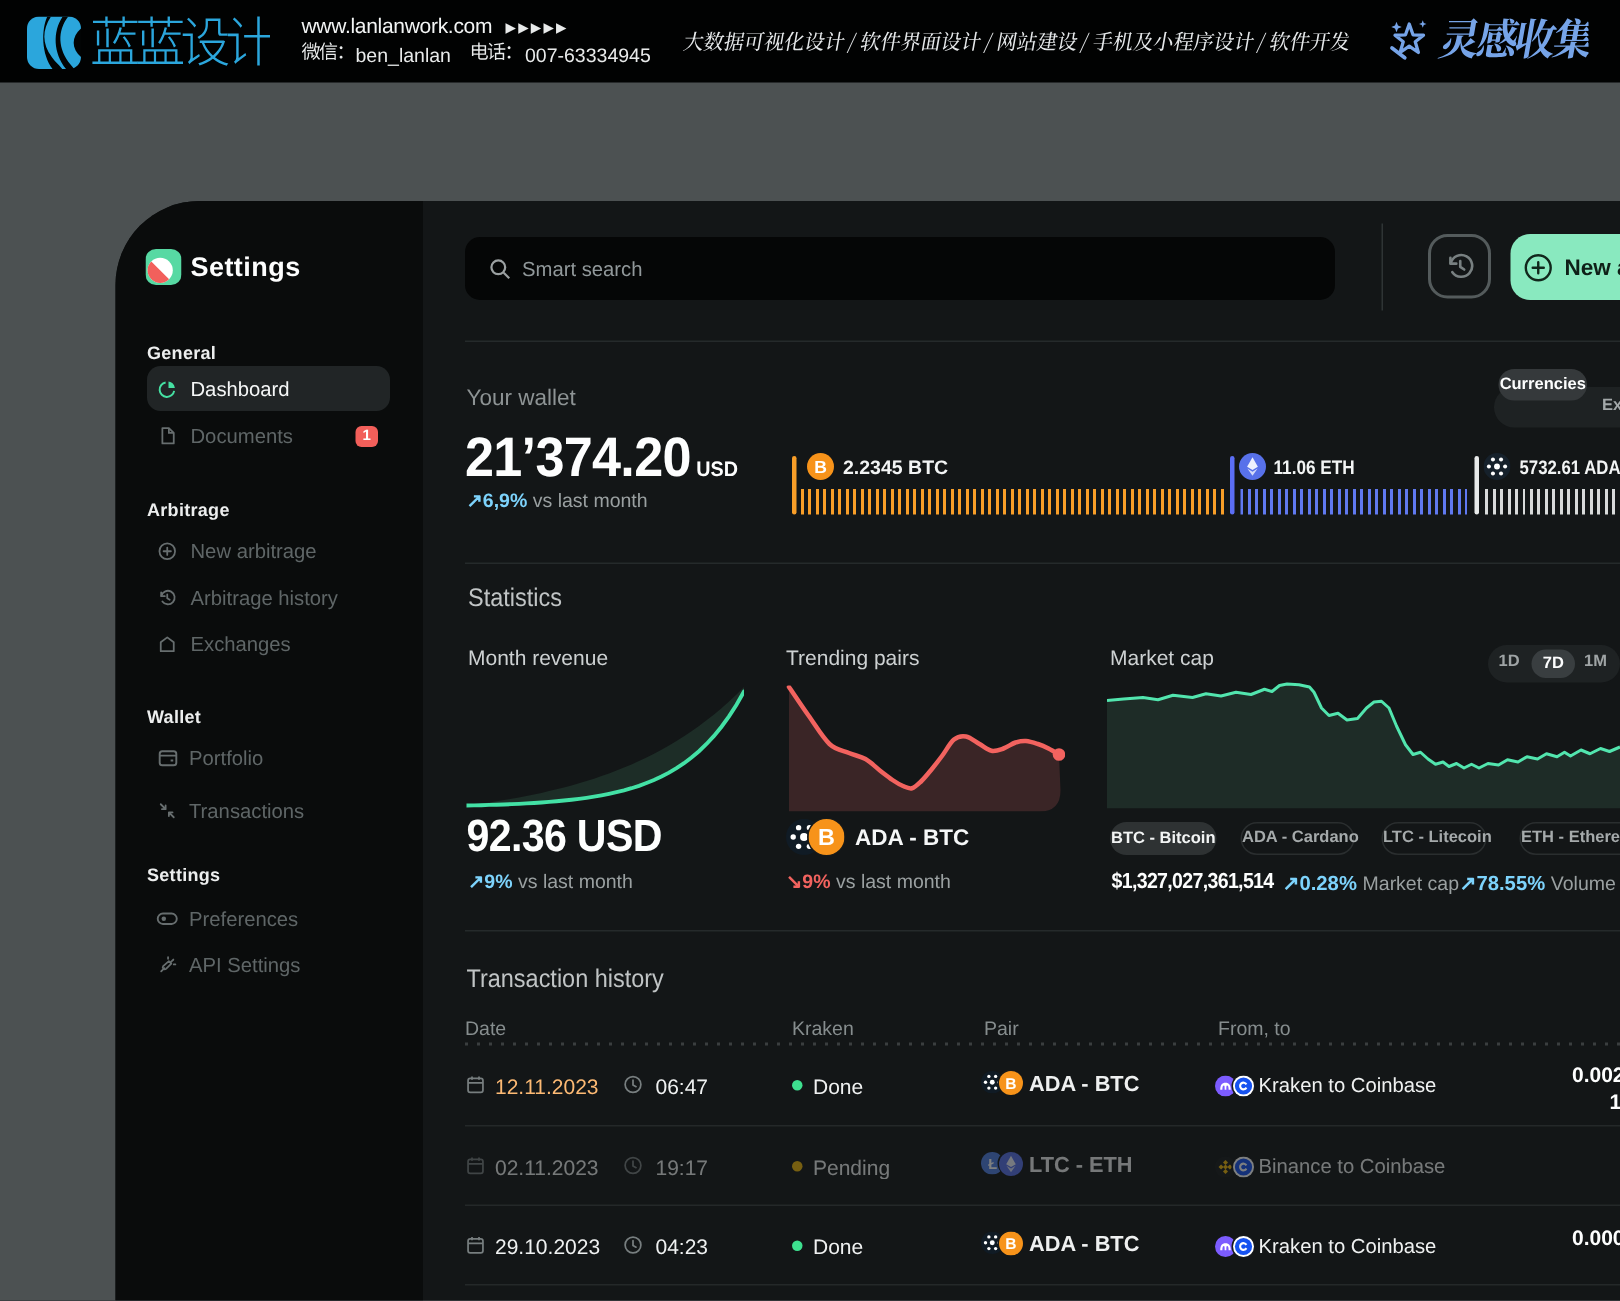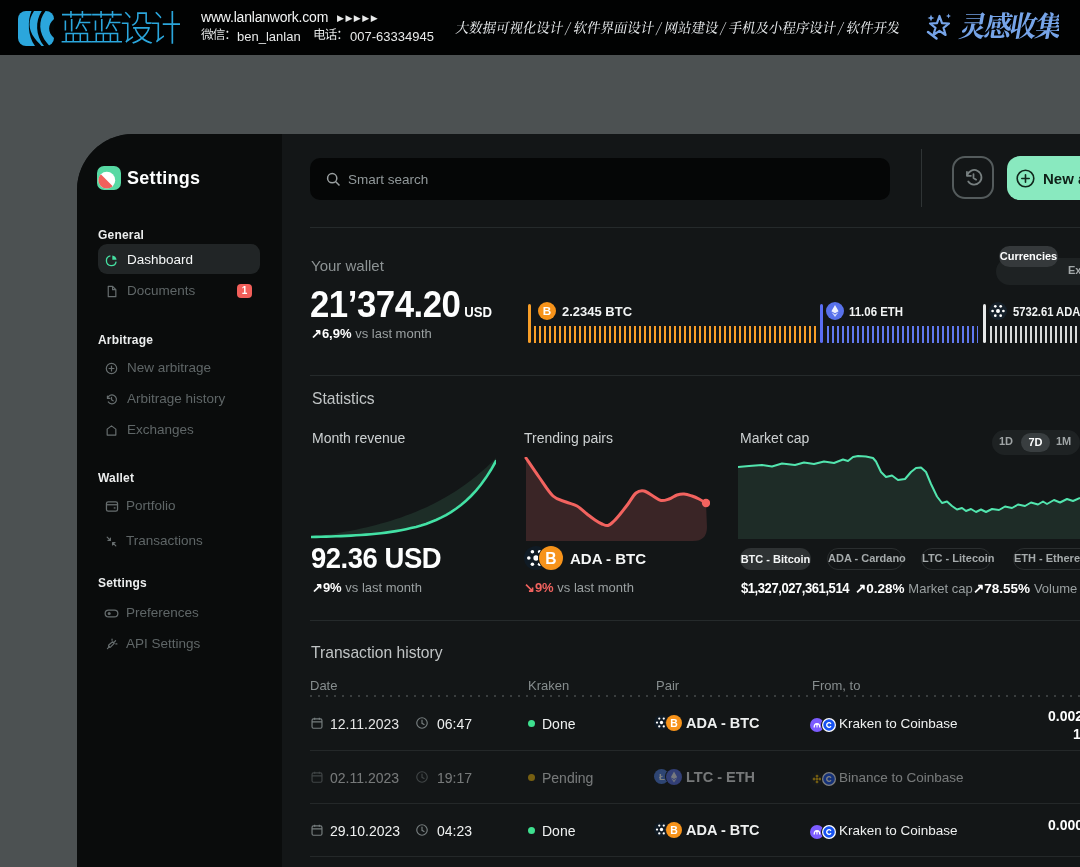--- a/index.html
+++ b/index.html
@@ -1,19 +1,19 @@
 <!DOCTYPE html>
 <html><head><meta charset="utf-8"><style>
 *{margin:0;padding:0;box-sizing:border-box}
 html,body{width:1080px;height:867px;overflow:hidden;background:#4c5152;font-family:"Liberation Sans",sans-serif;}
 .abs{position:absolute}
 #page{position:relative;width:1080px;height:867px}
 .grayl{color:#8d9394}.men{color:#5f6667;font-size:13.5px}
 .sect{color:#eceeee;font-size:12px;font-weight:bold;letter-spacing:.2px}
-.up{color:#ffffff;font-weight:bold}.dn{color:#f2635f;font-weight:bold}
+.up{color:#7dd3fc;font-weight:bold}.dn{color:#f2635f;font-weight:bold}
 .vs{color:#9aa0a1;font-size:13px}
 </style></head><body>
 <div id="page">
 <div class="abs" style="left:0;top:0;width:1080px;height:55px;background:#010202"></div>
 <div style="position:absolute;left:18px;top:11px;"><svg width="36" height="35" viewBox="0 0 36 35">
         <rect width="36" height="35" rx="8" fill="#2ba6dc"></rect>
         <path d="M16 0 C10 9 10 18 16.5 27 Q18.5 30 21.5 32.7 L23.5 35 L17 35 C9.5 25 9.5 9 13.5 0 Z" fill="#020404"></path>
         <path d="M27.5 0 C20 9.5 20.5 22 29 32 L31.5 35 L26 35 C17.5 24.5 17 10 23.8 0 Z" fill="#020404"></path>
         <path d="M36 8 C29.5 13.5 29.5 21.5 36 27 Z" fill="#020404"></path>
       </svg></div>
@@ -252,21 +252,21 @@
 <div class="abs" style="left:310px;top:678px;color:#868d8e;font-size:13px">Date</div>
 <div class="abs" style="left:528px;top:678px;color:#868d8e;font-size:13px">Kraken</div>
 <div class="abs" style="left:656px;top:678px;color:#868d8e;font-size:13px">Pair</div>
 <div class="abs" style="left:812px;top:678px;color:#868d8e;font-size:13px">From, to</div>
 <div class="abs" style="left:310px;top:695px;width:770px;height:2px;background:repeating-linear-gradient(90deg,#3a3e3f 0 2px,transparent 2px 8px)"></div>
 <div class="abs" style="left:310px;top:696px;height:54px;width:770px;">
       <span style="position:absolute;left:0;top:20px"><svg width="14" height="14" viewBox="0 0 24 24" fill="none" stroke="#777e7f" stroke-width="2">
           <rect x="3.5" y="5" width="17" height="16" rx="2.5"></rect>
           <path d="M3.5 10 H20.5 M8 2.8 V6.5 M16 2.8 V6.5"></path>
         </svg></span>
-      <span style="position:absolute;left:20px;top:20px;color:#e5e5e5;font-size:14px">12.11.2023</span>
+      <span style="position:absolute;left:20px;top:20px;color:#fdba74;font-size:14px">12.11.2023</span>
       <span style="position:absolute;left:105px;top:20px"><svg width="14" height="14" viewBox="0 0 24 24" fill="none" stroke="#777e7f" stroke-width="2">
           <circle cx="12" cy="12" r="9"></circle>
           <path d="M12 7 V12.5 L15.5 14.5" stroke-linecap="round"></path>
         </svg></span>
       <span style="position:absolute;left:127px;top:20px;color:#eff1f1;font-size:14px">06:47</span>
       <span style="position:absolute;left:218px;top:24px;width:7px;height:7px;border-radius:50%;background:#3ee08f"></span>
       <span style="position:absolute;left:232px;top:20px;color:#eff1f1;font-size:14px">Done</span>
       <span style="position:absolute;left:344px;top:17px"><span style="position:relative;display:inline-block;width:26px;height:15px;vertical-align:middle"><span style="position:absolute;left:0;top:0"><svg width="15" height="15" viewBox="0 0 20 20">
               <circle cx="10" cy="10" r="10" fill="#101b25"></circle>
               <circle cx="10" cy="10" r="2.2" fill="#fff"></circle>

